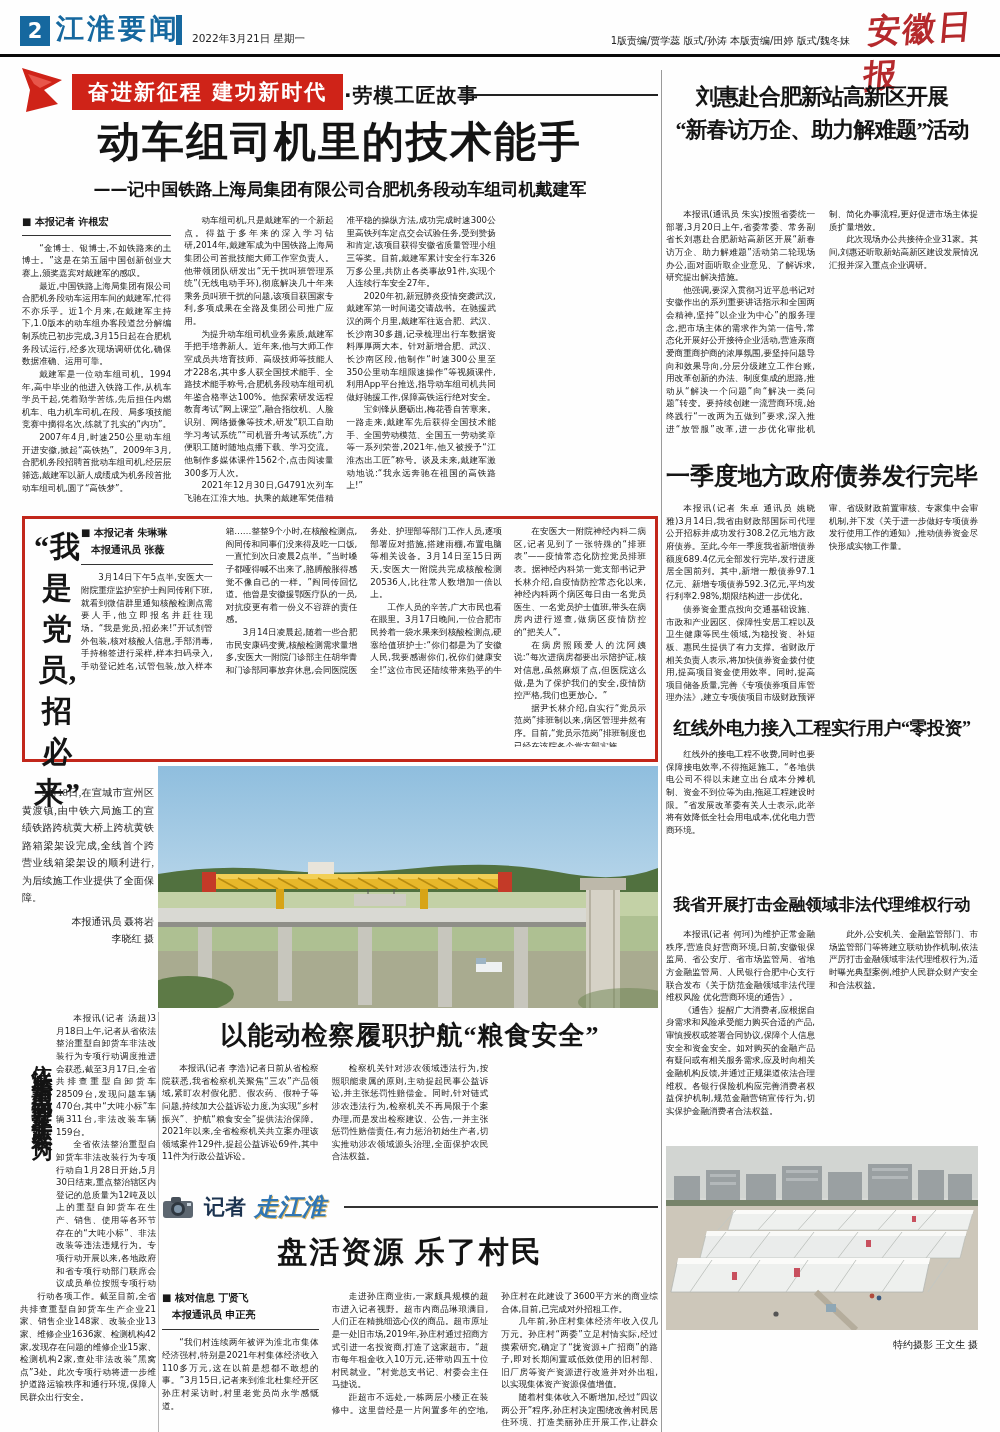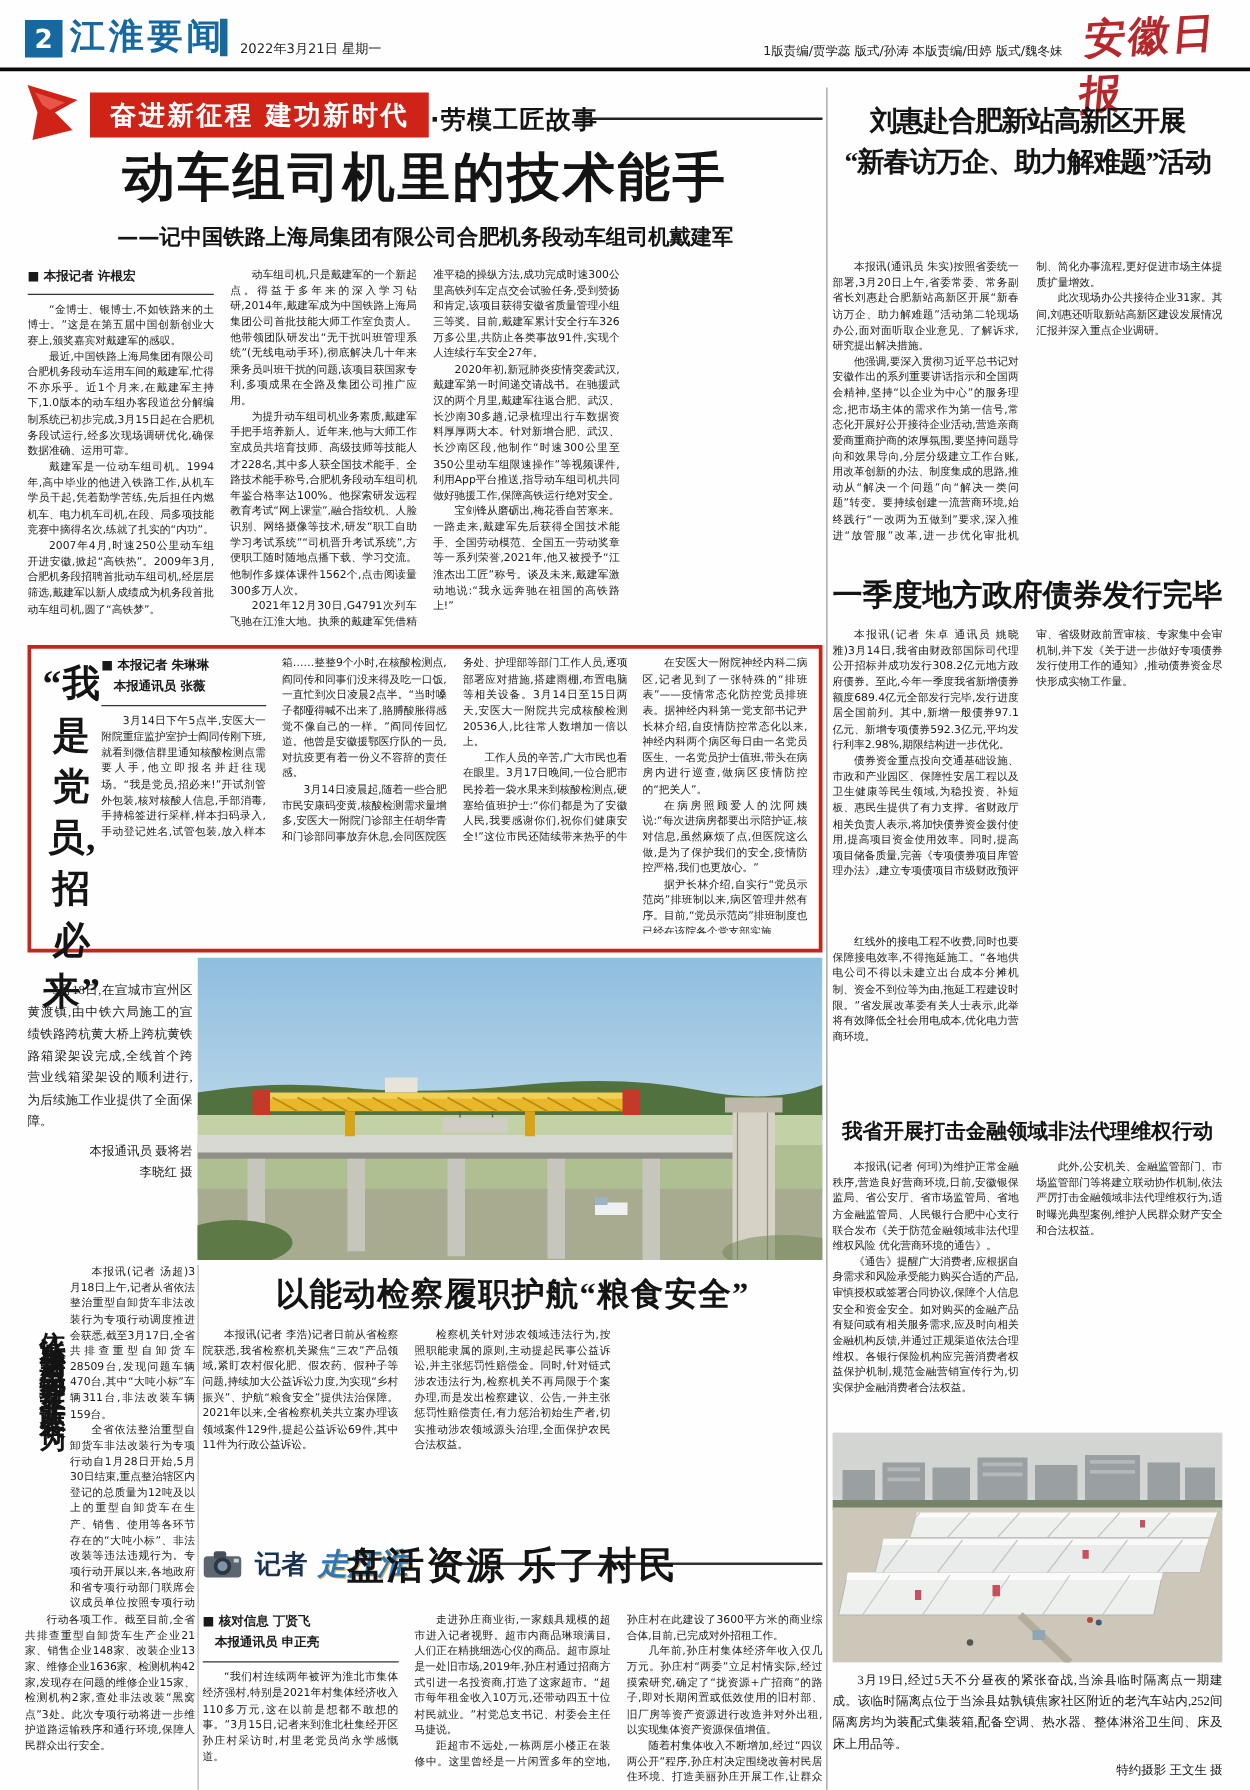--- a/index.html
+++ b/index.html
@@ -55,21 +55,21 @@
   .truck{left:20px;top:1012px;width:136px;height:420px;overflow:hidden;}
   .truck-top{display:flex;height:278px;overflow:hidden;}
   .vtitle{writing-mode:vertical-rl;text-orientation:upright;font-size:21px;font-weight:900;width:36px;
           letter-spacing:5px;padding-top:36px;box-sizing:border-box;}
   .truck-col{flex:1;height:278px;}
   .truck-bottom{height:140px;}
   
   .grain-title{left:162px;top:1018px;width:496px;text-align:center;font-size:26px;font-weight:900;letter-spacing:1px;}
   .grain-cols{left:162px;top:1062px;width:496px;height:118px;}
   
-  .walker{left:162px;top:1186px;width:496px;height:42px;display:flex;align-items:center;gap:8px;margin-top:44px;}
+  .walker{left:162px;top:1186px;width:496px;height:42px;display:flex;align-items:center;gap:8px;}
   .walker-l1{font-size:21px;font-weight:900;color:#1c3350;}
   .walker-l2{font-size:24px;font-weight:900;font-style:italic;color:#2f76b5;
              font-family:"Liberation Serif","DejaVu Serif",serif;text-shadow:1px 1px 0 #d9b35a;}
   .walker-line{flex:1;height:2px;background:#333;margin-left:10px;}
   
   .village-title{left:162px;top:1232px;width:496px;text-align:center;font-size:30px;font-weight:900;letter-spacing:2px;}
   .village-cols{left:162px;top:1290px;width:496px;height:142px;}
   
   .a1-title{left:666px;top:80px;width:312px;text-align:center;font-size:22px;font-weight:900;line-height:1.5;letter-spacing:-1px;}
   .a1-cols{left:666px;top:208px;width:312px;height:240px;}
@@ -261,20 +261,21 @@
       <p class="para">他强调,要深入贯彻习近平总书记对安徽作出的系列重要讲话指示和全国两会精神,坚持“以企业为中心”的服务理念,把市场主体的需求作为第一信号,常态化开展好公开接待企业活动,营造亲商爱商重商护商的浓厚氛围,要坚持问题导向和效果导向,分层分级建立工作台账,用改革创新的办法、制度集成的思路,推动从“解决一个问题”向“解决一类问题”转变。要持续创建一流营商环境,始终践行“一改两为五做到”要求,深入推进“放管服”改革,进一步优化审批机制、简化办事流程,更好促进市场主体提质扩量增效。</p>
       <p class="para">此次现场办公共接待企业31家。其间,刘惠还听取新站高新区建设发展情况汇报并深入重点企业调研。</p>
     </div>
 
   <div class="abs a2-title serif">一季度地方政府债券发行完毕</div>
   <div class="abs a2-cols col-text cols2">
       <p class="para">本报讯(记者 朱卓 通讯员 姚晓雅)3月14日,我省由财政部国际司代理公开招标并成功发行308.2亿元地方政府债券。至此,今年一季度我省新增债券额度689.4亿元全部发行完毕,发行进度居全国前列。其中,新增一般债券97.1亿元、新增专项债券592.3亿元,平均发行利率2.98%,期限结构进一步优化。</p>
       <p class="para">债券资金重点投向交通基础设施、市政和产业园区、保障性安居工程以及卫生健康等民生领域,为稳投资、补短板、惠民生提供了有力支撑。省财政厅相关负责人表示,将加快债券资金拨付使用,提高项目资金使用效率。同时,提高项目储备质量,完善《专项债券项目库管理办法》,建立专项债项目市级财政预评审、省级财政前置审核、专家集中会审机制,并下发《关于进一步做好专项债券发行使用工作的通知》,推动债券资金尽快形成实物工作量。</p>
     </div>
 
+  <div class="abs a3-title serif">红线外电力接入工程实行用户“零投资”</div>
   <div class="abs a3-cols col-text cols2">
       <p class="para">红线外的接电工程不收费,同时也要保障接电效率,不得拖延施工。“各地供电公司不得以未建立出台成本分摊机制、资金不到位等为由,拖延工程建设时限。”省发展改革委有关人士表示,此举将有效降低全社会用电成本,优化电力营商环境。</p>
     </div>
 
   <div class="abs a4-title serif">我省开展打击金融领域非法代理维权行动</div>
   <div class="abs a4-cols col-text cols2">
       <p class="para">本报讯(记者 何珂)为维护正常金融秩序,营造良好营商环境,日前,安徽银保监局、省公安厅、省市场监管局、省地方金融监管局、人民银行合肥中心支行联合发布《关于防范金融领域非法代理维权风险 优化营商环境的通告》。</p>
       <p class="para">《通告》提醒广大消费者,应根据自身需求和风险承受能力购买合适的产品,审慎授权或签署合同协议,保障个人信息安全和资金安全。如对购买的金融产品有疑问或有相关服务需求,应及时向相关金融机构反馈,并通过正规渠道依法合理维权。各银行保险机构应完善消费者权益保护机制,规范金融营销宣传行为,切实保护金融消费者合法权益。</p>
       <p class="para">此外,公安机关、金融监管部门、市场监管部门等将建立联动协作机制,依法严厉打击金融领域非法代理维权行为,适时曝光典型案例,维护人民群众财产安全和合法权益。</p>
     </div>
@@ -347,17 +348,16 @@
       </g>
 
       <path d="M150,146 L190,184" stroke="#b5ad9c" stroke-width="6" fill="none"></path>
       <circle cx="206" cy="150" r="2.4" fill="#b04a3c"></circle>
         <circle cx="213" cy="152" r="2.4" fill="#3c5a80"></circle>
       <circle cx="110" cy="168" r="2.6" fill="#555"></circle>
       <rect x="160" y="158" width="10" height="8" fill="#8fa7b5"></rect>
     </svg>
   </div>
   <div class="abs cont-caption">
-    <p class="cap">3月19日,经过5天不分昼夜的紧张奋战,当涂县临时隔离点一期建成。该临时隔离点位于当涂县姑孰镇焦家社区附近的老汽车站内,252间隔离房均为装配式集装箱,配备空调、热水器、整体淋浴卫生间、床及床上用品等。</p>
     <div class="credit">特约摄影 王文生 摄</div>
   </div>
 
 </div>
 
 </body></html>

